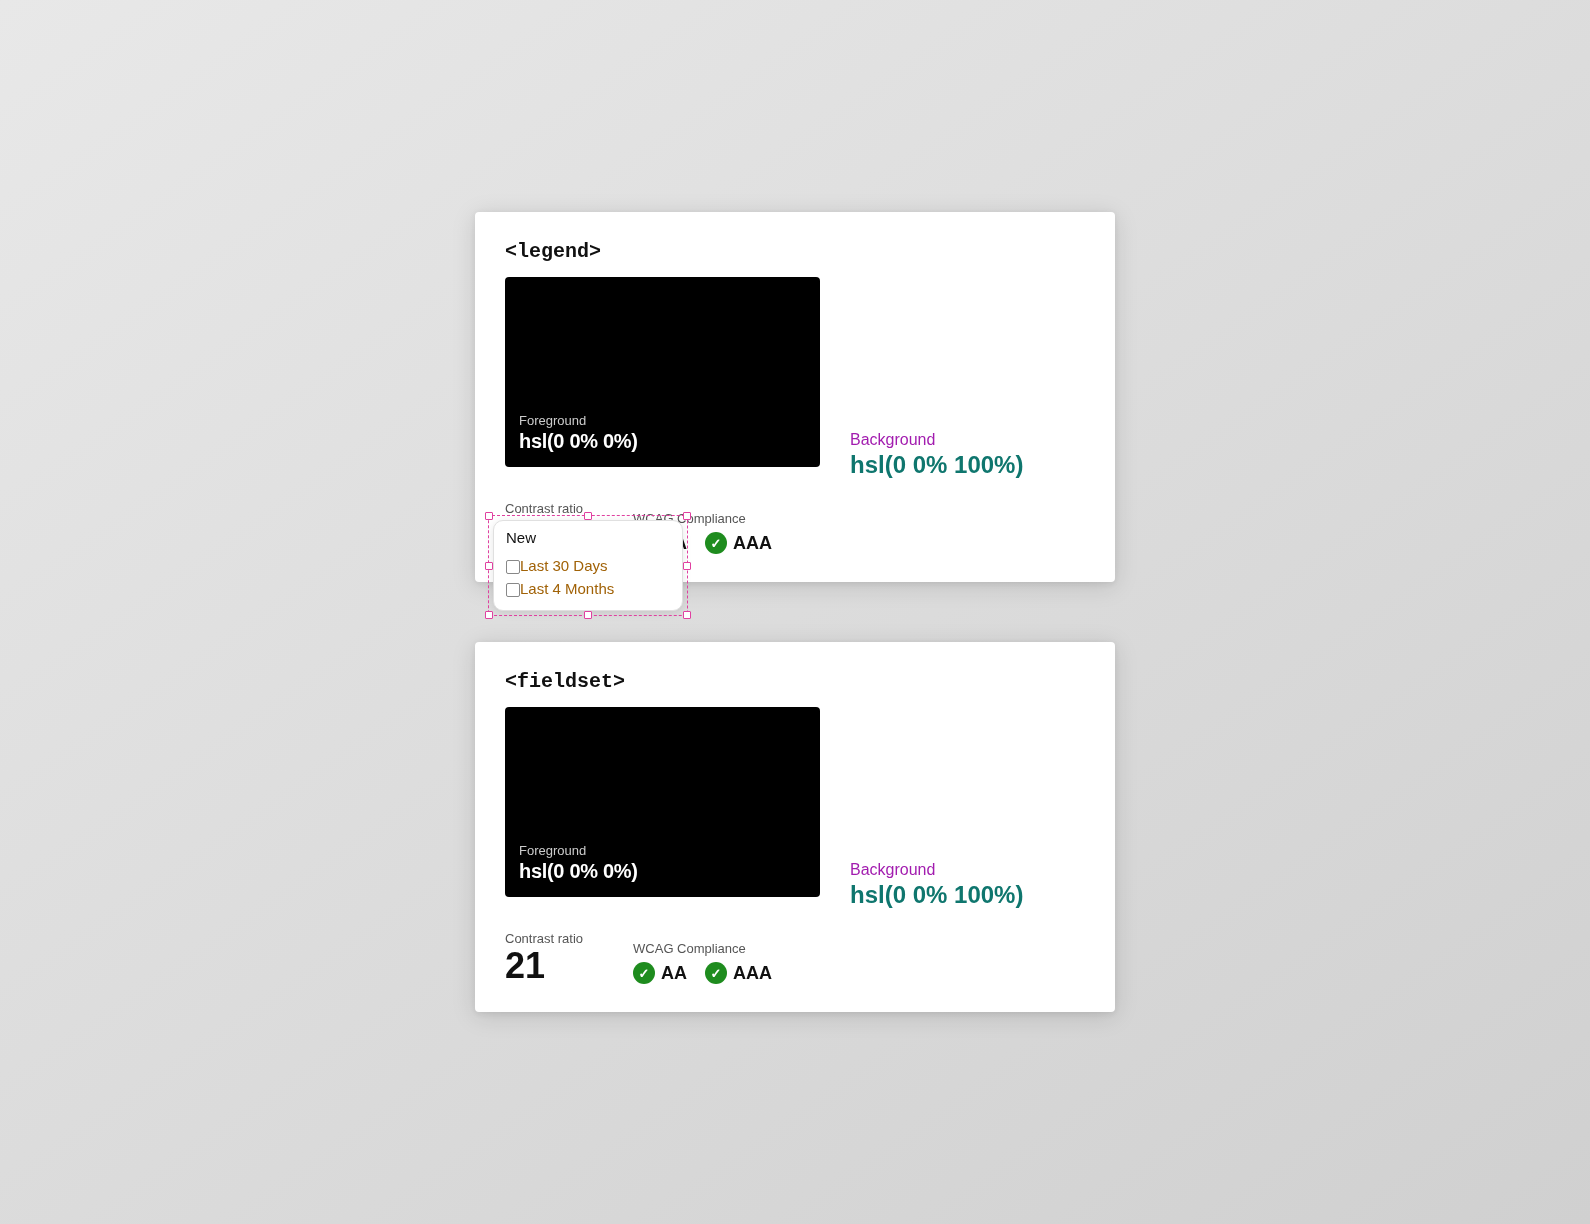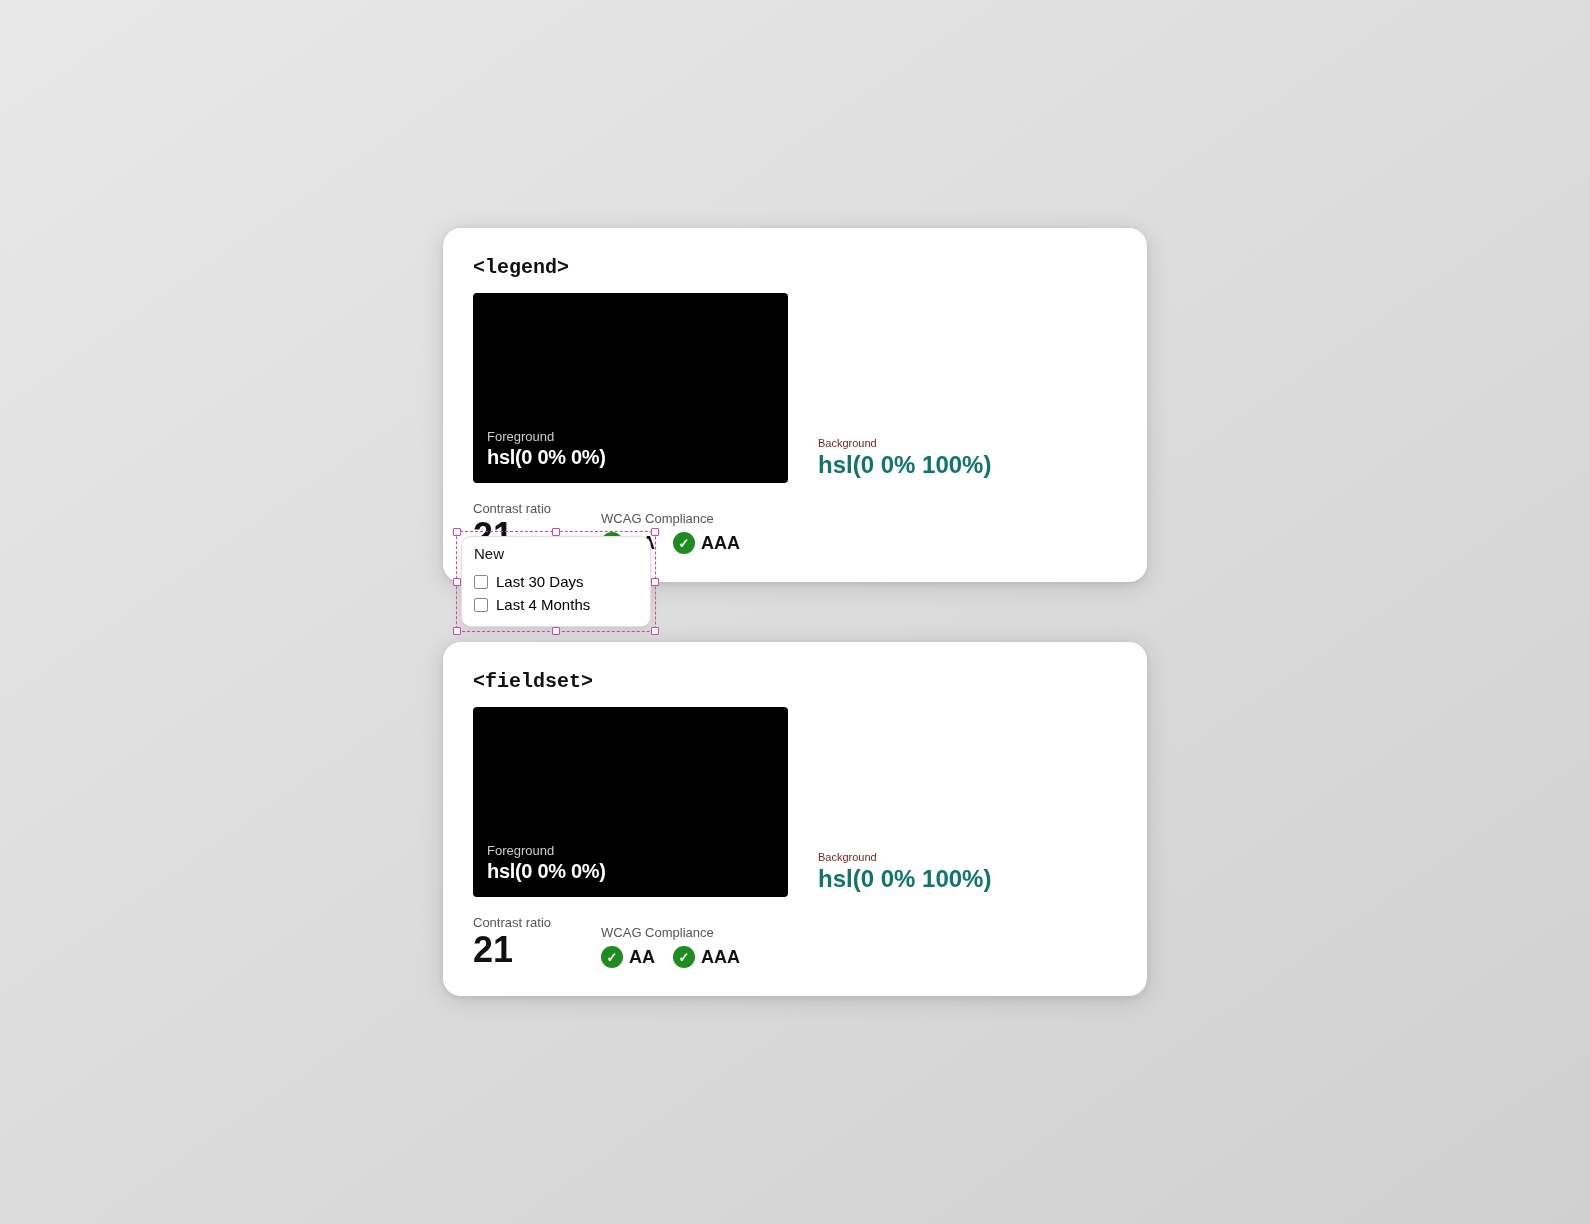--- a/index.html
+++ b/index.html
@@ -19,43 +19,43 @@
       display: flex;
       flex-direction: column;
       align-items: center;
       gap: 0;
       position: relative;
     }
 
     
     .card {
       background: #ffffff;
-      border-radius: 18px;
+      border-radius: 4px;
       box-shadow: 0 4px 24px rgba(0,0,0,0.13), 0 1.5px 6px rgba(0,0,0,0.07);
-      width: 704px;
+      width: 640px;
       padding: 28px 30px 28px 30px;
       position: relative;
     }
 
     .card-title {
       font-size: 20px;
       font-weight: 600;
       color: #111;
       margin-bottom: 14px;
       font-family: 'Courier New', Courier, monospace;
     }
 
     
     .color-preview {
       width: 315px;
       height: 190px;
       background: #000000;
       border-radius: 4px;
       position: relative;
-      margin-bottom: 0;
+      margin-bottom: 16px;
     }
 
     .color-label-title {
       font-size: 13px;
       color: #555;
       font-weight: 400;
       margin-bottom: 2px;
     }
 
     .color-label-value {
@@ -90,22 +90,22 @@
     }
 
     .bg-label-group {
       display: flex;
       flex-direction: column;
       justify-content: flex-end;
       padding-bottom: 4px;
     }
 
     .bg-label-title {
-      font-size: 11px;
-      color: #7f1d1d;
+      font-size: 16px;
+      color: #a21caf;
       margin-bottom: 2px;
     }
 
     .bg-label-value {
       font-size: 24px;
       font-weight: 700;
       color: #0f766e;
     }
 
     
@@ -225,25 +225,24 @@
     .dropdown-label {
       font-size: 15px;
       font-weight: 500;
       color: #111;
       margin-bottom: 8px;
       padding-left: 2px;
     }
 
     .dropdown-item {
       display: flex;
-      align-items: center;
-      gap: 8px;
+      align-items: flex-end;
       padding: 3px 2px;
       font-size: 15px;
-      color: #000000;
+      color: #a16207;
     }
 
     .checkbox {
       width: 14px;
       height: 14px;
       border: 1.5px solid #888;
       border-radius: 2px;
       background: #fff;
       flex-shrink: 0;
     }

